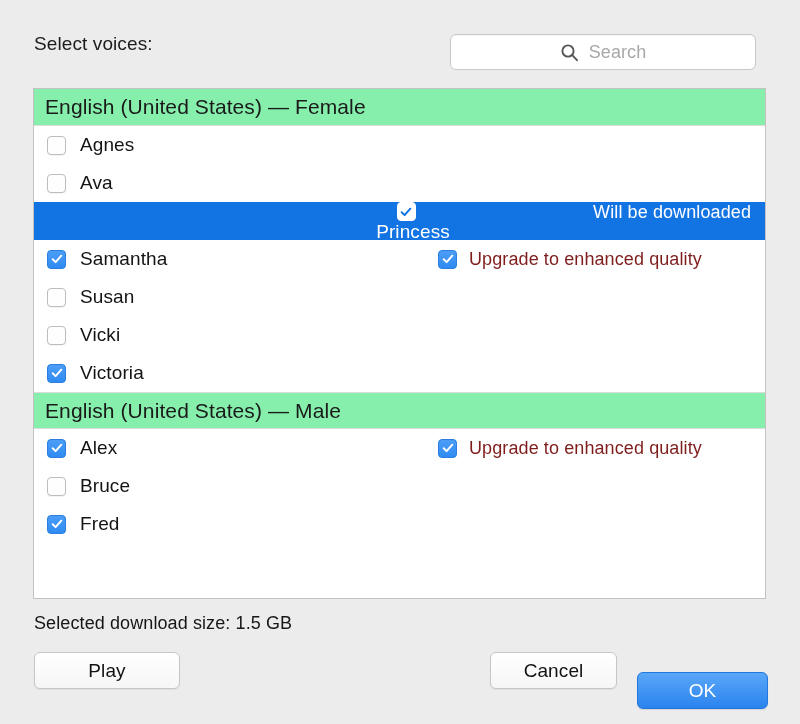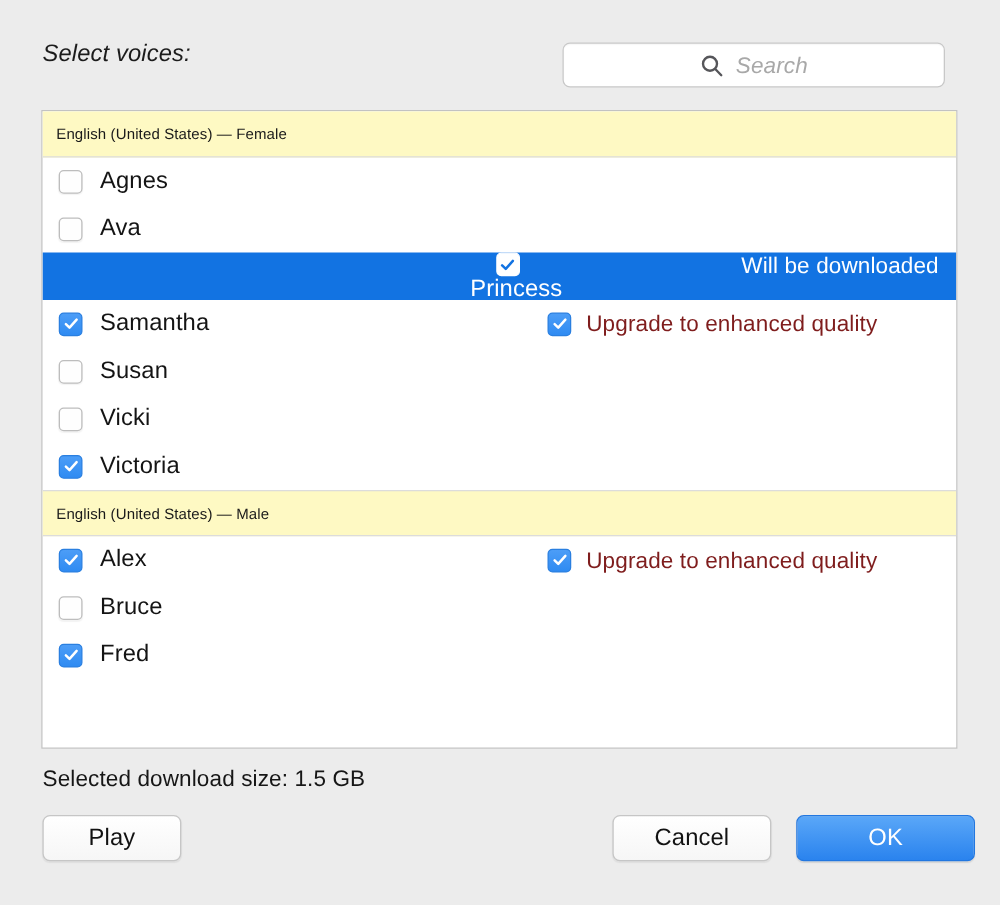--- a/index.html
+++ b/index.html
@@ -21,21 +21,20 @@
     height: 724px;
     box-sizing: border-box;
   }
 
   
   .top-row {
     position: absolute;
     left: 0; top: 0;
     width: 800px;
     height: 88px;
-    font-style: italic;
   }
   .prompt-label {
     position: absolute;
     left: 34px;
     top: 33px;
     font-size: 19px;
     color: #1c1c1c;
     letter-spacing: 0.1px;
   }
   .search-field {
@@ -77,27 +76,27 @@
     box-sizing: border-box;
     overflow: hidden;
   }
   .list-scroll {
     position: relative;
     width: 100%;
   }
 
   .group-header {
     height: 37px;
-    background: #fef9c3;
+    background: #86efac;
     border-bottom: 1px solid #dcdcdc;
     display: flex;
     align-items: center;
     padding-left: 11px;
     box-sizing: border-box;
-    font-size: 12px;
+    font-size: 21px;
     color: #1a1a1a;
     letter-spacing: 0.1px;
   }
   .group-header.second {
     border-top: 1px solid #dcdcdc;
   }
 
   .voice-row {
     height: 38px;
     display: flex;
@@ -203,23 +202,23 @@
     border: 1px solid #c6c6c6;
     color: #121212;
     box-shadow: 0 1px 1px rgba(0,0,0,0.06);
   }
   .btn-default {
     background-image: linear-gradient(#5aa7f8, #2a83ee);
     border: 1px solid #2277e0;
     color: #ffffff;
     box-shadow: 0 1px 1px rgba(0,0,0,0.10);
   }
-  #play-button   { left: 34px;  top: 652px; width: 111px; }
+  #play-button   { left: 34px;  top: 652px; width: 146px; }
   #cancel-button { left: 490px; top: 652px; width: 127px; }
-  #ok-button     { left: 637px; top: 652px; width: 143px; }
+  #ok-button     { left: 637px; top: 672px; width: 131px; }
 </style>
 </head>
 <body>
 
 <div class="dialog">
 
   <div class="top-row">
     <div class="prompt-label">Select voices:</div>
 
     <div class="search-field">

